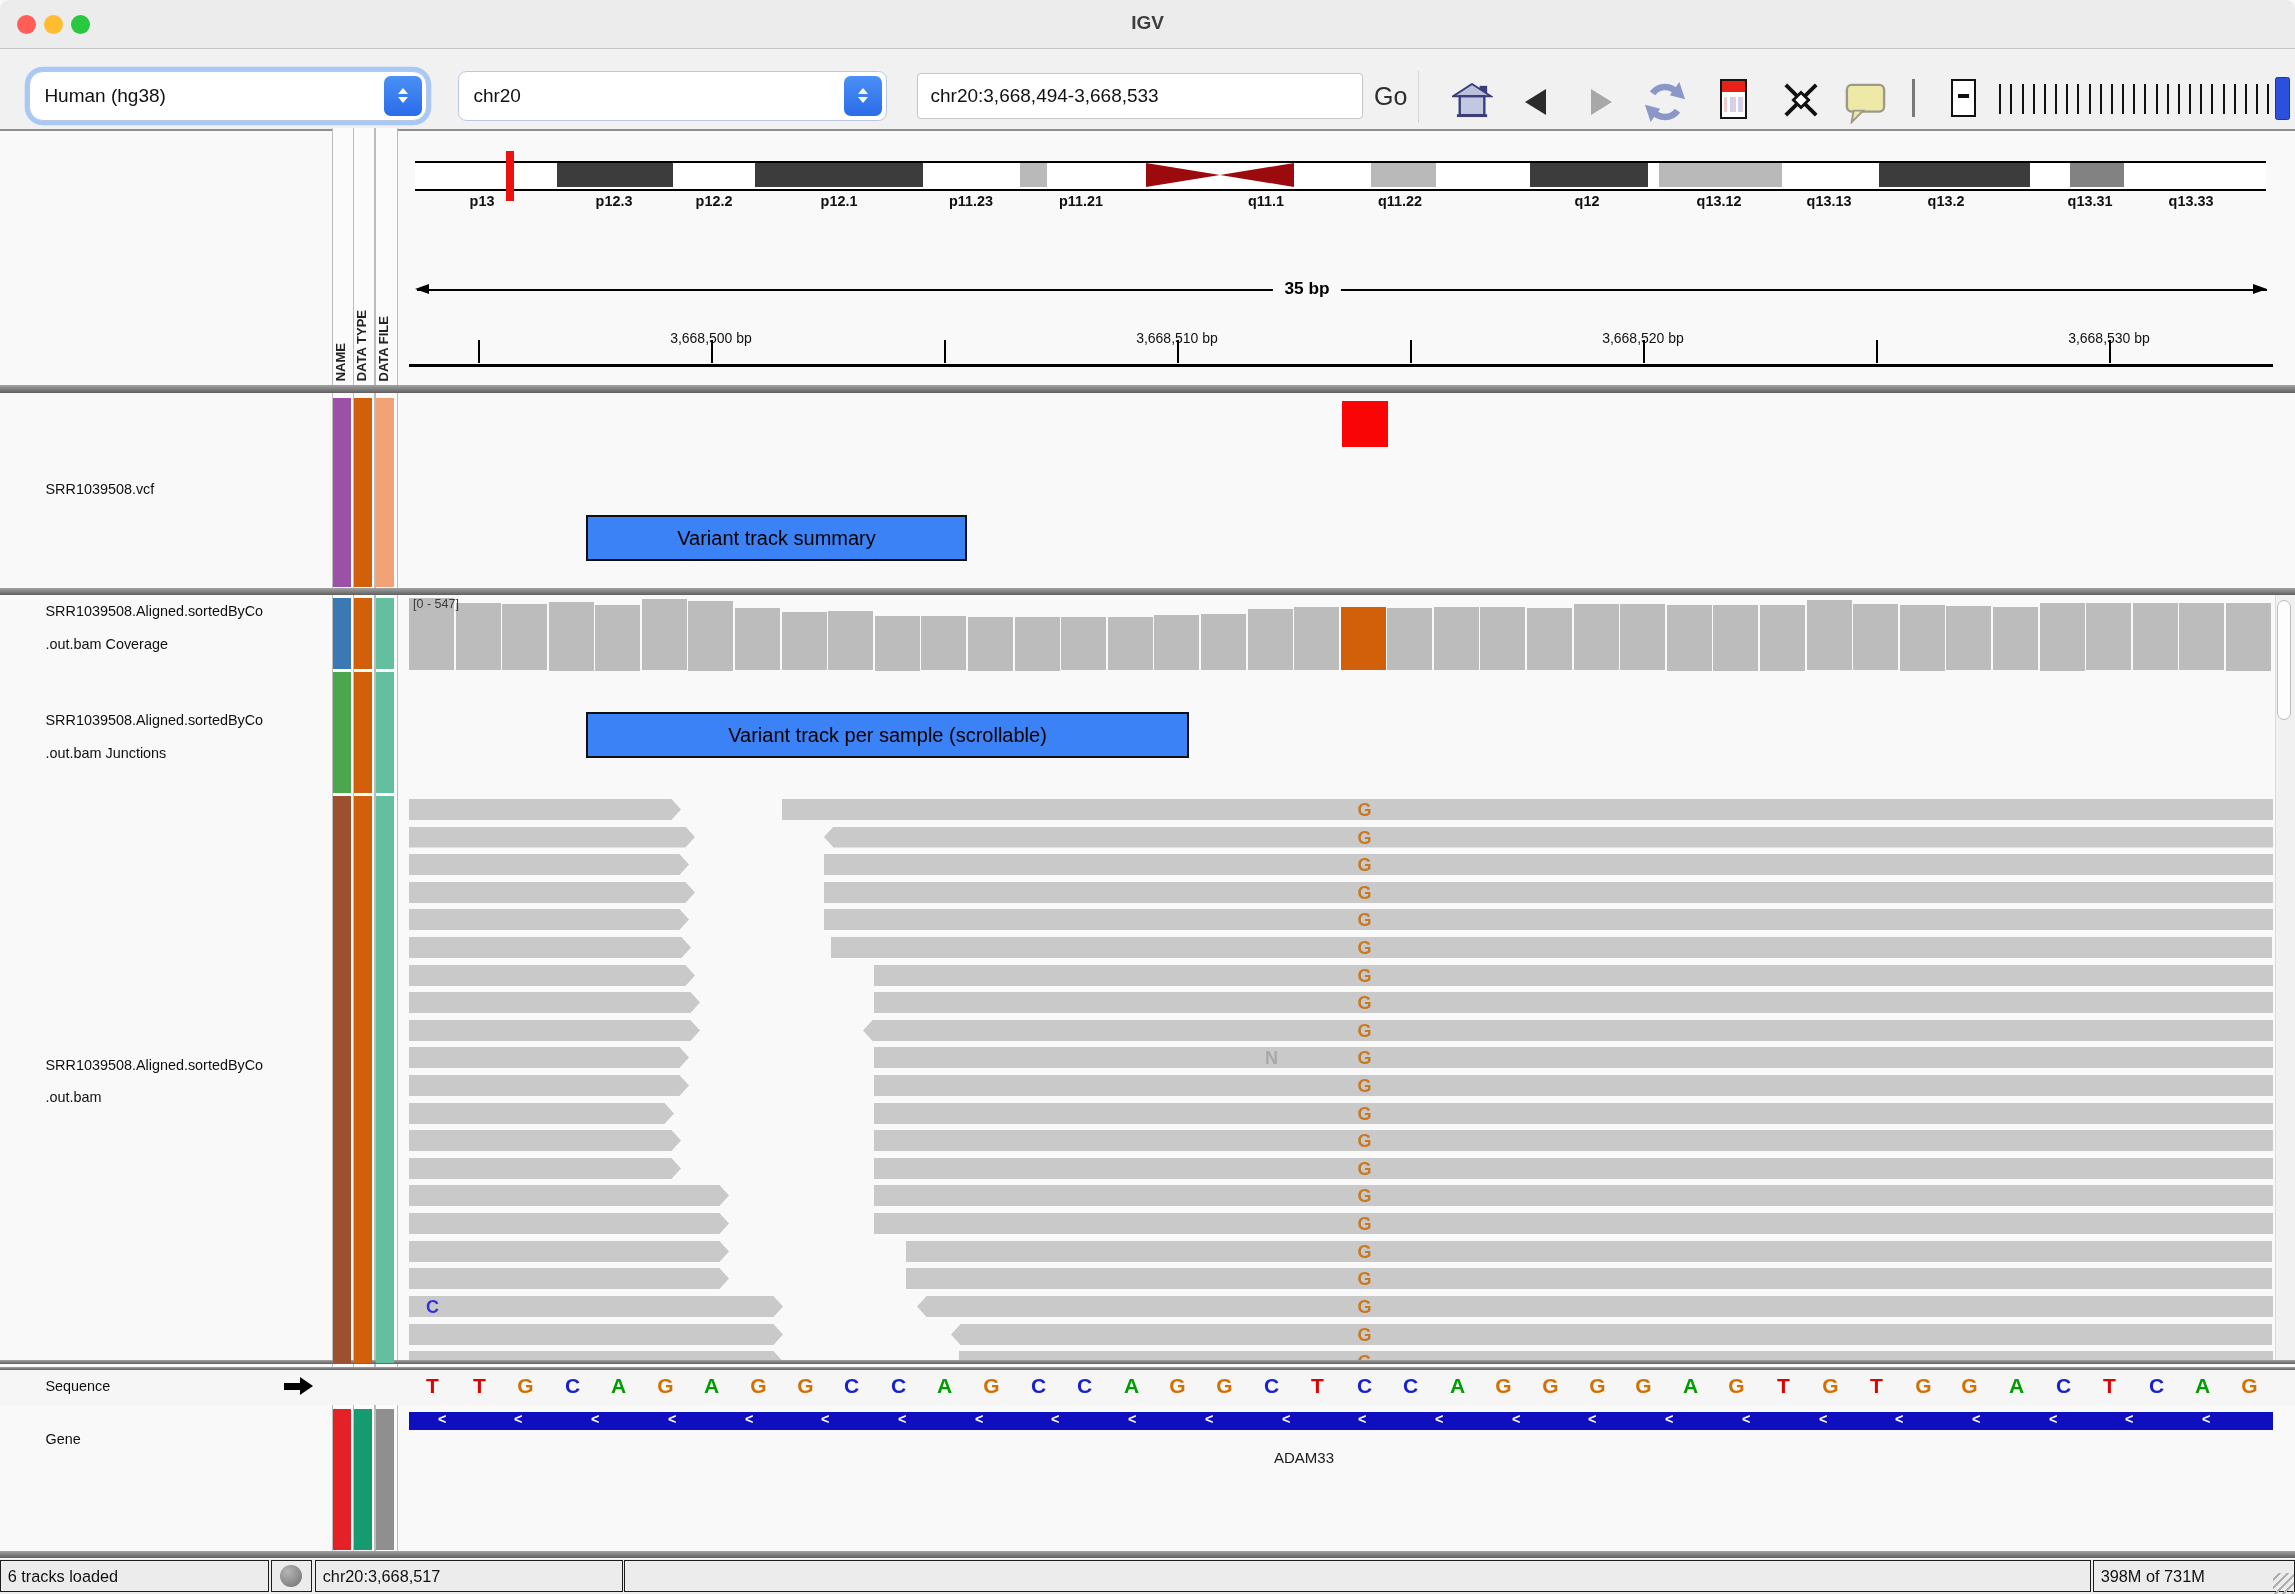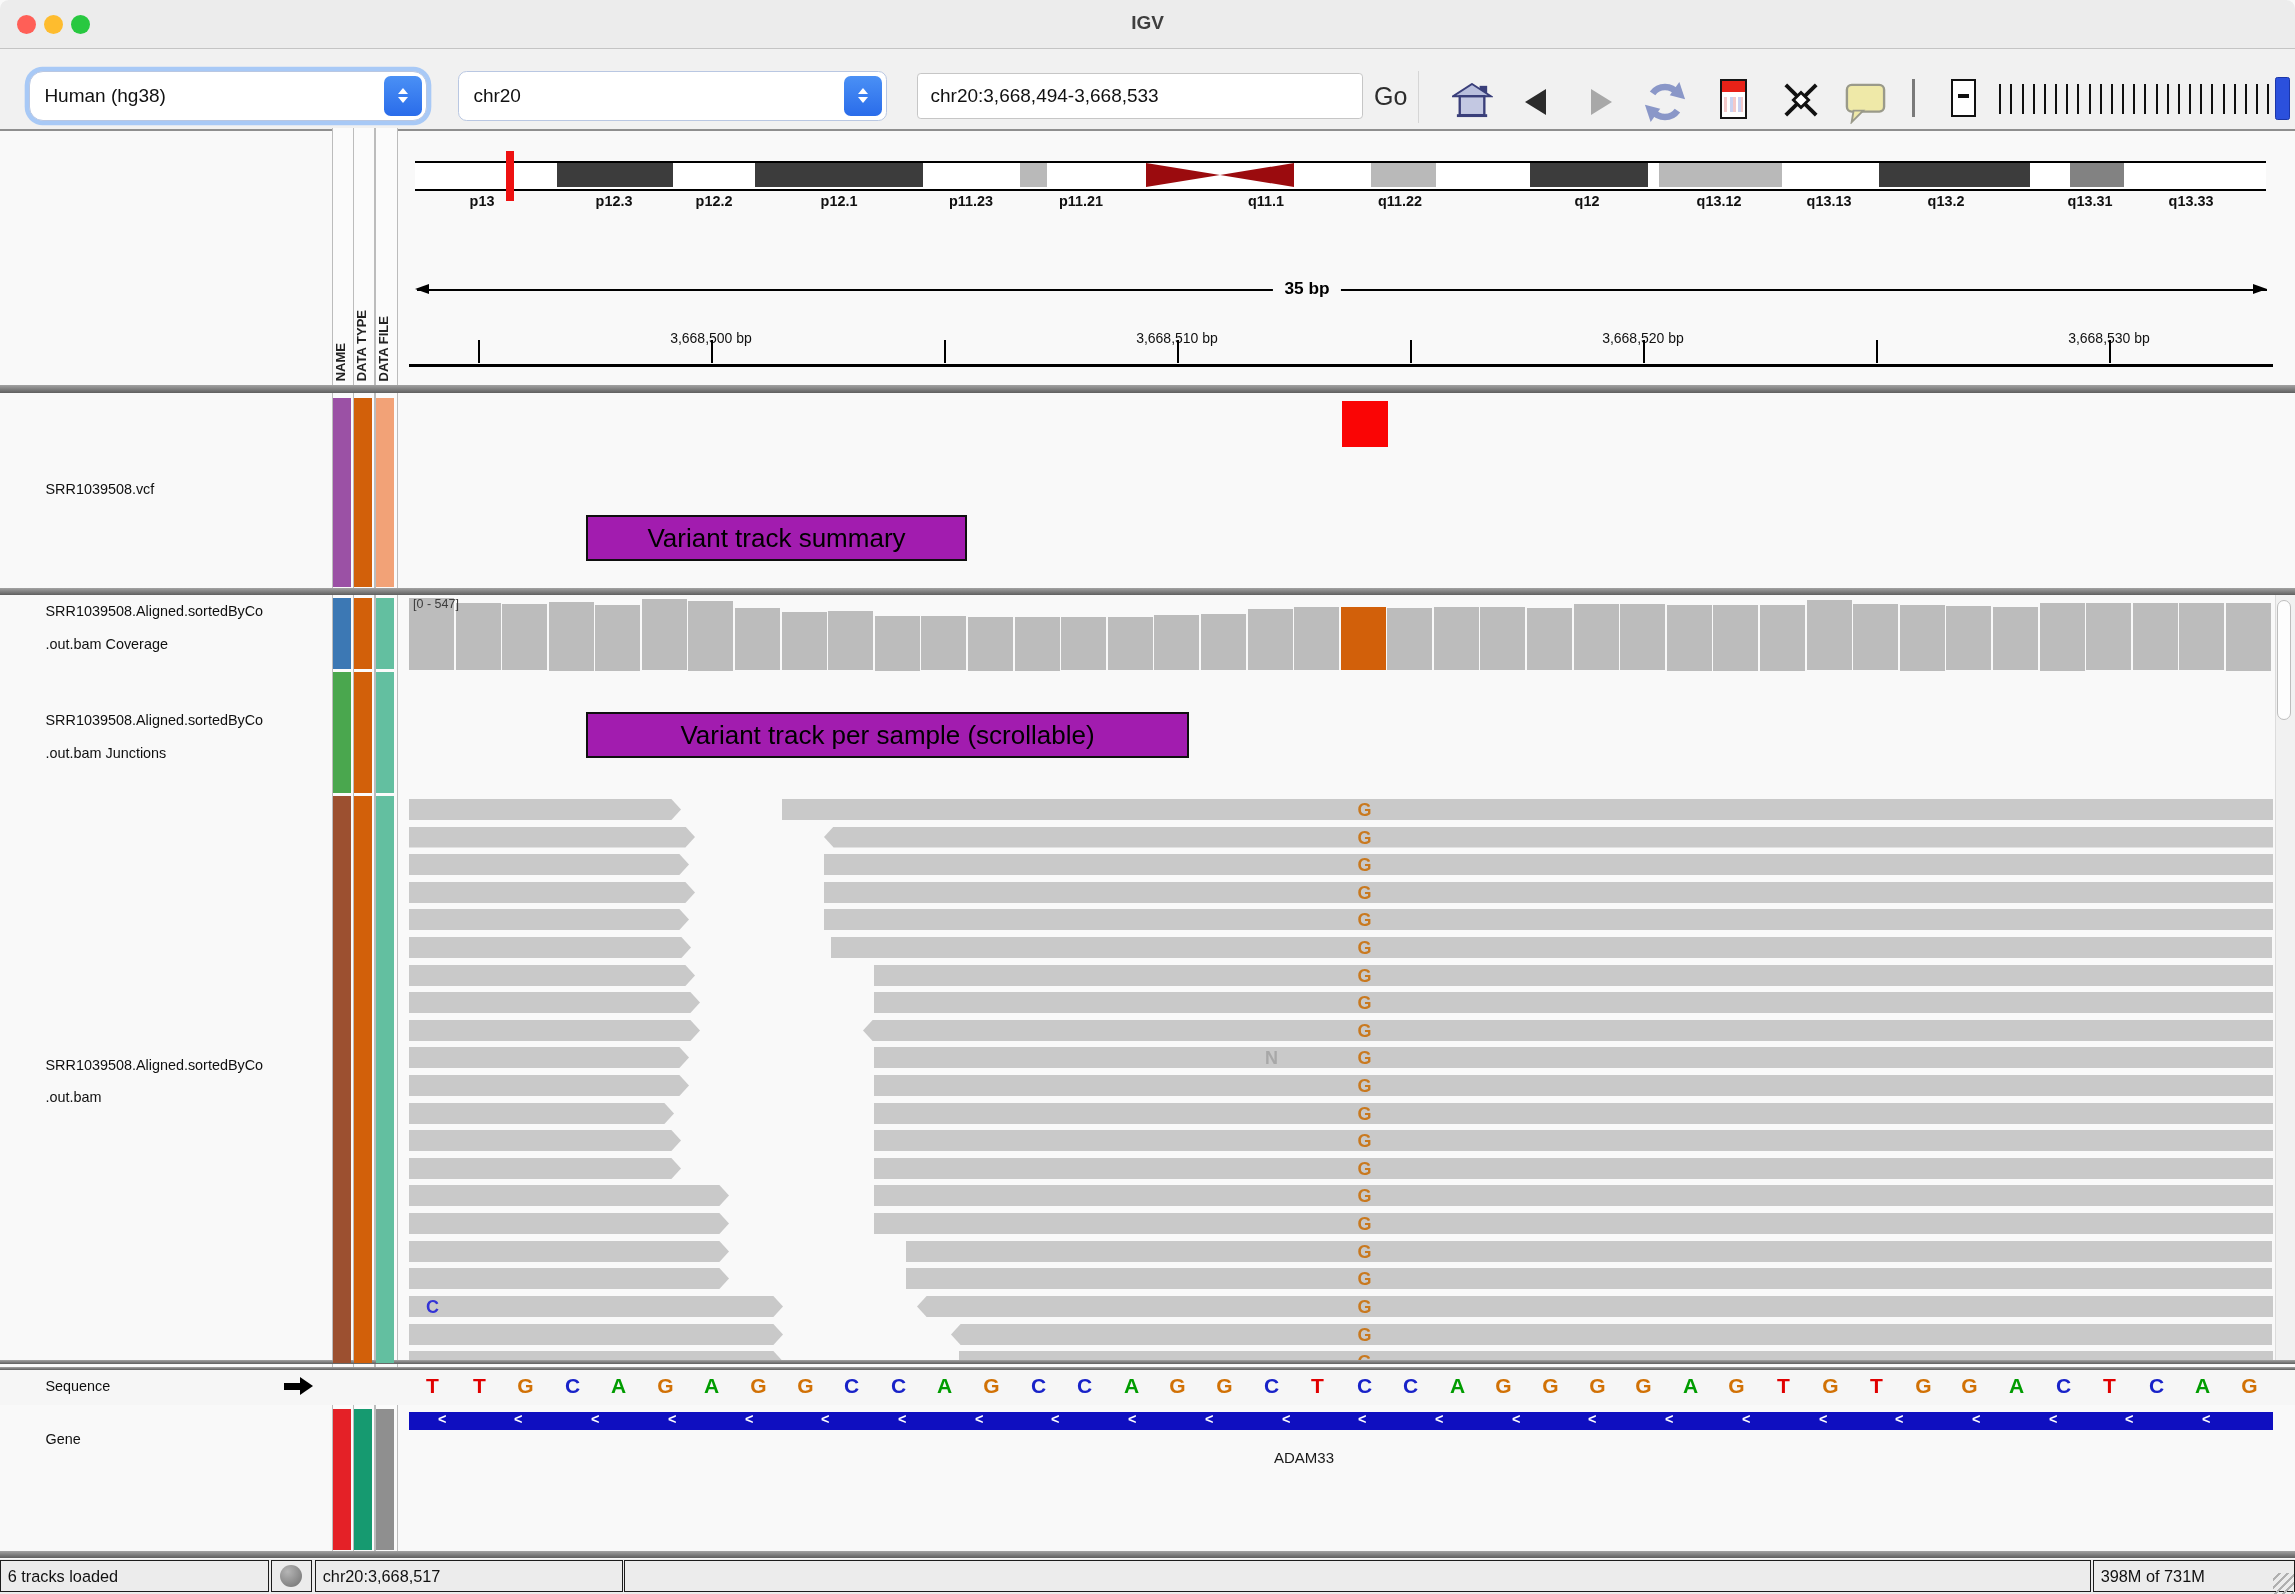--- a/index.html
+++ b/index.html
@@ -54,21 +54,21 @@
   #rule-head-l{left:415px;border-right:14.4px solid #000;}
   #rule-head-r{left:2253px;border-left:14.4px solid #000;}
   #range-label{left:1307px;top:278px;transform:translateX(-50%);background:#f9f9f9;padding:0 11.5px;font-size:17.3px;font-weight:bold;color:#000;}
   .tick-label{position:absolute;top:318px;transform:translateX(-50%);font-size:14px;color:#111;margin-top:12px;}
   .tick{position:absolute;top:340px;width:1.9px;height:23px;background:#000;}
   #rule-base{left:409px;top:364px;width:1864px;height:2.9px;background:#000;}
   .vlabel{position:absolute;bottom:1214px;font-size:13px;font-weight:600;color:#222;writing-mode:vertical-rl;transform:rotate(180deg);}
 
   
   .track-label{position:absolute;left:11.5px;font-size:14.4px;color:#101010;margin-left:34px;}
-  .anno-box{position:absolute;height:46px;background:#a21caf;border:2.9px solid #0f0f0f;display:flex;align-items:center;justify-content:center;font-size:26px;color:#000;box-sizing:border-box;}
+  .anno-box{position:absolute;height:46px;background:#3b82f6;border:2.9px solid #0f0f0f;display:flex;align-items:center;justify-content:center;font-size:20px;color:#000;box-sizing:border-box;}
   #vcf-variant{background:#fa0505;}
   .cov-bar{position:absolute;background:#bcbcbc;}
   #cov-range{left:413px;top:597px;font-size:12.5px;color:#3c3c3c;z-index:5;}
   .read{position:absolute;height:21px;background:#c9c9c9;}
   .read.tipR{clip-path:polygon(0 0,calc(100% - 9.6px) 0,100% 50%,calc(100% - 9.6px) 100%,0 100%);}
   .read.tipL{clip-path:polygon(0 50%,9.6px 0,100% 0,100% 100%,9.6px 100%);}
   .mismatch{position:absolute;width:47px;text-align:center;font-size:18px;font-weight:bold;line-height:22px;}
   #reads-clip{left:409px;top:796px;width:1864px;height:567px;overflow:hidden;}
   #vscroll{left:2275px;top:595px;width:19px;height:767px;background:#f1f1f1;border-left:1px solid #dcdcdc;}
   #vscroll-thumb{left:2277px;top:600px;width:14.4px;height:120px;background:#fdfdfd;border:1.4px solid #bdbdbd;border-radius:7.7px;box-sizing:border-box;}

